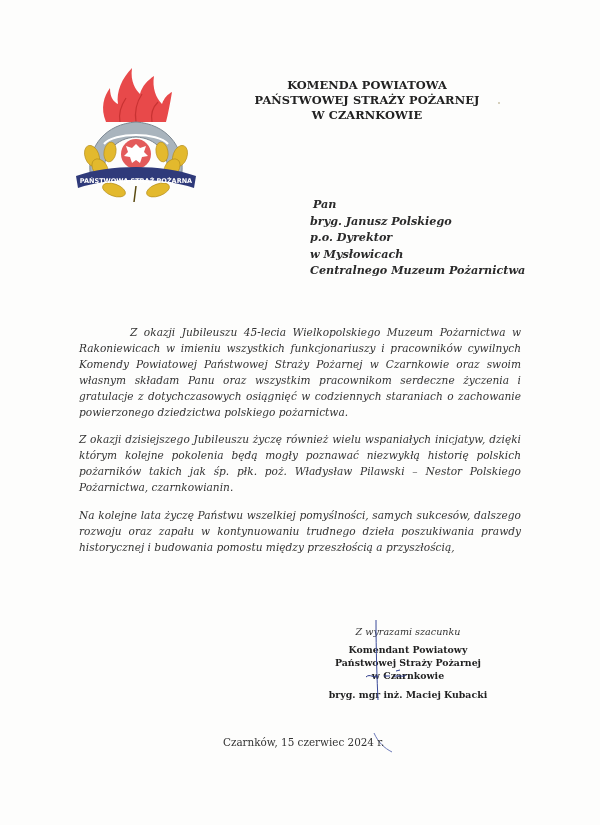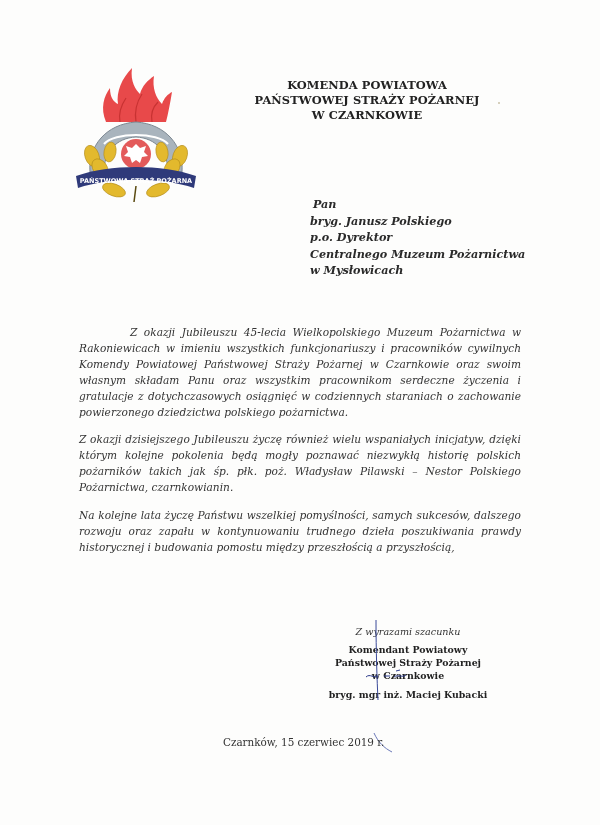--- a/index.html
+++ b/index.html
@@ -66,22 +66,22 @@
     <div>W CZARNKOWIE</div>
   </div>
   <svg class="corner-mark" viewBox="0 0 6 6">
       <circle cx="3" cy="3" r="1" fill="#c8c0a8"></circle>
     </svg>
 
   <div class="addressee">
     <div class="first">Pan</div>
     <div>bryg. Janusz Polskiego</div>
     <div>p.o. Dyrektor</div>
+    <div>w Mysłowicach</div>
     <div>Centralnego Muzeum Pożarnictwa</div>
-    <div>w Mysłowicach</div>
   </div>
 
   <div class="body-text">
     <p class="indent">Z okazji Jubileuszu 45-lecia Wielkopolskiego Muzeum Pożarnictwa w Rakoniewicach w imieniu wszystkich funkcjonariuszy i pracowników cywilnych Komendy Powiatowej Państwowej Straży Pożarnej w Czarnkowie oraz swoim własnym składam Panu oraz wszystkim pracownikom serdeczne życzenia i gratulacje z dotychczasowych osiągnięć w codziennych staraniach o zachowanie powierzonego dziedzictwa polskiego pożarnictwa.</p>
     <p>Z okazji dzisiejszego Jubileuszu życzę również wielu wspaniałych inicjatyw, dzięki którym kolejne pokolenia będą mogły poznawać niezwykłą historię polskich pożarników takich jak śp. płk. poż. Władysław Pilawski – Nestor Polskiego Pożarnictwa, czarnkowianin.</p>
     <p>Na kolejne lata życzę Państwu wszelkiej pomyślności, samych sukcesów, dalszego rozwoju oraz zapału w kontynuowaniu trudnego dzieła poszukiwania prawdy historycznej i budowania pomostu między przeszłością a przyszłością,</p>
   </div>
 
   <div class="signature">
     <div class="closing">Z wyrazami szacunku</div>
@@ -92,15 +92,15 @@
   </div>
   <svg class="sig-mark" viewBox="0 0 60 16">
     <path d="M6 10 C10 6 14 12 18 9 M24 9 L30 9 M34 10 C38 7 42 11 46 8 M36 4 L40 3" stroke="#2b3a8a" stroke-width="1" fill="none"></path>
   </svg>
 
   <svg class="pen-line" viewBox="0 0 600 825">
     <path d="M376 620 C376 650 377 680 378 700" stroke="#3a4a9a" stroke-width="1" fill="none"></path>
     <path d="M374 733 C378 742 384 748 392 752" stroke="#6a78b8" stroke-width="1" fill="none"></path>
   </svg>
 
-  <div class="date">Czarnków, 15 czerwiec 2019 r.</div>
+  <div class="date">Czarnków, 15 czerwiec 2024 r.</div>
 
 </div>
 
 </body></html>

